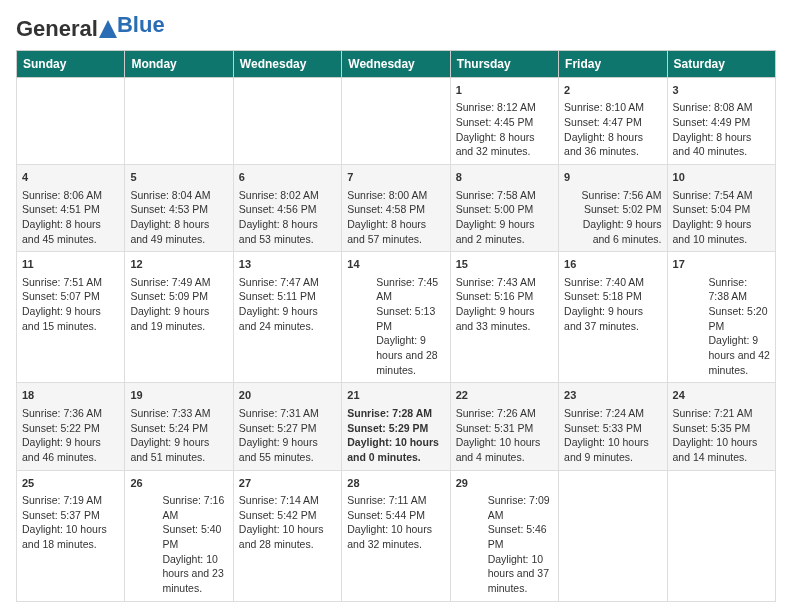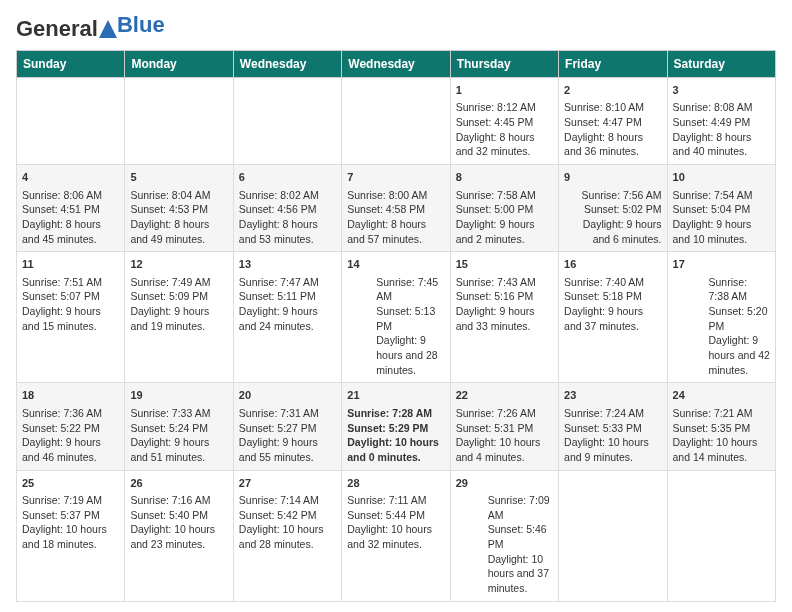--- a/index.html
+++ b/index.html
@@ -265,21 +265,21 @@
       </tr>
       <tr>
         <td>
           <span class="day-number">25</span>
           <div class="cell-content" style="white-space: pre-line;">Sunrise: 7:19 AM
 Sunset: 5:37 PM
 Daylight: 10 hours and 18 minutes.</div>
         </td>
         <td>
           <span class="day-number">26</span>
-          <div class="cell-content" style="white-space: pre-line;">Sunrise: 7:16 AM
+          <div class="cell-content" style="white-space: pre-line; margin-left: 32px;">Sunrise: 7:16 AM
 Sunset: 5:40 PM
 Daylight: 10 hours and 23 minutes.</div>
         </td>
         <td>
           <span class="day-number">27</span>
           <div class="cell-content" style="white-space: pre-line;">Sunrise: 7:14 AM
 Sunset: 5:42 PM
 Daylight: 10 hours and 28 minutes.</div>
         </td>
         <td>

